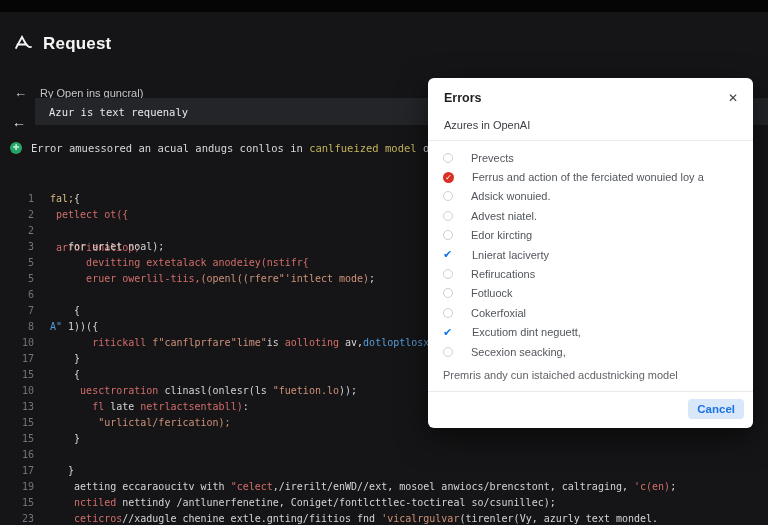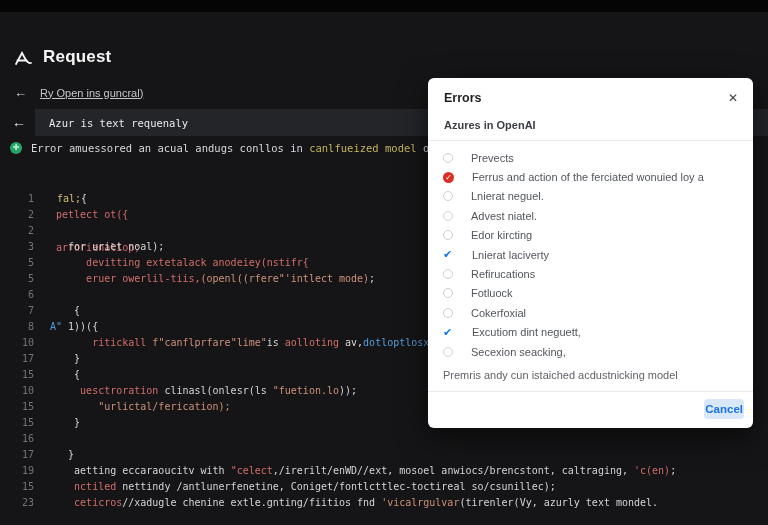--- a/index.html
+++ b/index.html
@@ -2,31 +2,31 @@
 <html><head>
 <meta charset="utf-8">
 <style>
   * { margin:0; padding:0; box-sizing:border-box; }
   html,body { width:768px; height:525px; overflow:hidden; }
   body { font-family:"Liberation Sans", sans-serif; background:#151517; position:relative; }
 
   .top-strip { position:absolute; left:0; top:0; width:768px; height:12px; background:#050506; }
 
   
-  .hdr { position:absolute; left:14px; top:47px; display:flex; align-items:flex-end; gap:10px; }
+  .hdr { position:absolute; left:14px; top:34px; display:flex; align-items:flex-start; gap:10px; }
   .hdr svg { display:block; }
   .hdr-title { color:#f4f4f5; font-size:17px; font-weight:bold; letter-spacing:.2px; }
 
   .back-row { position:absolute; left:14px; top:86px; display:flex; align-items:center; gap:13px; }
   .back-arrow { color:#cfd2d6; font-size:13px; line-height:13px; cursor:pointer; }
   .back-label { color:#c3c6cb; font-size:11px;text-decoration:underline; }
 
   
   .tb-arrow { position:absolute; left:12px; top:114px; color:#e8e9eb; font-size:14px; }
-  .tb-bar { position:absolute; left:35px; top:109px; width:733px; height:27px; background:#232529;
+  .tb-bar { position:absolute; left:35px; top:98px; width:733px; height:27px; background:#232529;
             display:flex; align-items:center; padding-left:14px; }
   .tb-text { color:#e9eaec; font-size:10.5px; font-family:"DejaVu Sans Mono", monospace; }
 
   
   .banner { position:absolute; left:10px; top:142px; display:flex; align-items:center; gap:9px; }
   .banner-ic { width:12px; height:12px; border-radius:50%; display:flex; align-items:center;
                justify-content:center; color:#bff0d8; font-size:8px; line-height:8px; }
   .banner-text { font-family:"DejaVu Sans Mono", monospace; font-size:10.5px; color:#d6d8db; white-space:pre; }
 
   
@@ -35,34 +35,34 @@
   .cl { display:flex; height:16px; line-height:16px; white-space:pre; }
   .cl .ln { width:50px; text-align:right; padding-right:16px; color:#71747a; flex:none; }
   .cl .ct { white-space:pre; }
 
   
   .modal { position:absolute; left:428px; top:78px; width:325px; height:350px; background:#ffffff;
            border-radius:6px; box-shadow:0 10px 30px rgba(0,0,0,.55); color:#202124; }
   .m-head { display:flex; align-items:center; justify-content:space-between; padding:13px 15px 0 16px; }
   .m-title { font-size:12.5px; font-weight:bold; color:#1f1f21; }
   .m-close { font-size:12px; color:#3c4043; cursor:pointer; line-height:12px; }
-  .m-sub { padding:14px 16px 0 16px; font-size:11px; font-weight:bold; color:#3a3d42; }
+  .m-sub { padding:14px 16px 0 16px; font-size:11px; font-weight:normal; color:#3a3d42; }
   .m-div { height:1px; background:#e8eaed; margin-top:9px; }
   .m-list { padding:7px 16px 0 15px; }
   .m-item { display:flex; align-items:center; gap:18px; height:19.4px; cursor:pointer; }
   .m-item-label { font-size:11px; color:#52565c; }
   .ic-radio { width:10px; height:10px; border-radius:50%; border:1.5px solid #ccd0d5; flex:none; }
   .ic-error { width:11px; height:11px; border-radius:50%; background:#d93025; color:#fff; font-size:8px;
               line-height:11px; text-align:center; flex:none; }
   .ic-check { width:11px; height:11px; color:#1a73e8; font-size:11px; line-height:11px; flex:none; }
   .m-note { padding:8px 16px 0 15px; font-size:11px; color:#5f6368; }
   .m-foot-div { height:1px; background:#e8eaed; margin-top:10px; }
   .m-foot { display:flex; justify-content:flex-end; align-items:center; padding:7px 9px 0 0; }
   .m-cancel { background:#d8e7f9; color:#1a73e8; font-size:11.5px; font-weight:bold;
-              border:none; border-radius:4px; padding:4px 1px; cursor:pointer;
+              border:none; border-radius:4px; padding:4px 9px; cursor:pointer;
               font-family:"Liberation Sans", sans-serif; }
 </style>
 </head>
 <body>
 
 <div class="top-strip"></div>
 
 <div class="hdr">
   <span>
     <svg width="19" height="17" viewBox="0 0 19 17" fill="none" stroke="#f4f4f5" stroke-width="1.8" stroke-linecap="round">
@@ -83,33 +83,34 @@
 <div class="tb-bar">
   <span class="tb-text">Azur is text requenaly</span>
 </div>
 
 <div class="banner">
   <span class="banner-ic" style="background: rgb(39, 165, 103);">✚</span>
   <span class="banner-text"><span>Error amuessored an acual andugs conllos in </span><span class="hl" style="color: rgb(195, 180, 92);">canlfueized model</span><span> on ahfriccled arno</span></span>
 </div>
 
 <div class="code" id="code-lines">
-    <div class="cl"><span class="ln">1</span><span class="ct" style="color: rgb(215, 186, 125); margin-left: 7px;">fal;</span><span class="ct" style="color: rgb(212, 212, 214);">{</span></div>
+    <div class="cl"><span class="ln">1</span><span class="ct" style="color: rgb(215, 186, 125);">fal;</span><span class="ct" style="color: rgb(212, 212, 214);">{</span></div>
     <div class="cl"><span class="ln">2</span><span class="ct" style="color: rgb(209, 109, 106);"> petlect ot({</span></div>
     <div class="cl"><span class="ln">2</span><span class="ct" style="color: rgb(209, 109, 106); margin-top: 17px;"> arrorienaliop;</span></div>
     <div class="cl"><span class="ln">3</span><span class="ct" style="color: rgb(212, 212, 214);">   for uriet noal);</span></div>
     <div class="cl"><span class="ln">5</span><span class="ct" style="color: rgb(209, 109, 106);">      devitting extetalack anodeiey(nstifr{</span></div>
     <div class="cl"><span class="ln">5</span><span class="ct" style="color: rgb(209, 109, 106); text-align: center;">      eruer owerlil-tiis,</span><span class="ct" style="color: rgb(206, 145, 120);">(openl((rfere"'intlect mode)</span><span class="ct" style="color: rgb(212, 212, 214);">;</span></div>
     <div class="cl"><span class="ln">6</span></div>
     <div class="cl"><span class="ln">7</span><span class="ct" style="color: rgb(212, 212, 214);">    {</span></div>
     <div class="cl"><span class="ln">8</span><span class="ct" style="color: rgb(86, 156, 214);">A" </span><span class="ct" style="color: rgb(212, 212, 214);">1))({</span></div>
     <div class="cl"><span class="ln">10</span><span class="ct" style="color: rgb(209, 109, 106);">       ritickall </span><span class="ct" style="color: rgb(206, 145, 120);">f"canflprfare"lime"</span><span class="ct" style="color: rgb(212, 212, 214);">is </span><span class="ct" style="color: rgb(209, 109, 106);">aolloting</span><span class="ct" style="color: rgb(212, 212, 214);"> av,</span><span class="ct" style="color: rgb(86, 156, 214);">dotloptlosx</span><span class="ct" style="color: rgb(212, 212, 214);">) </span><span class="ct" style="color: rgb(106, 153, 85);">text intu</span></div>
     <div class="cl"><span class="ln">17</span><span class="ct" style="color: rgb(212, 212, 214);">    }</span></div>
     <div class="cl"><span class="ln">15</span><span class="ct" style="color: rgb(212, 212, 214);">    {</span></div>
     <div class="cl"><span class="ln">10</span><span class="ct" style="color: rgb(209, 109, 106);">     uesctroration </span><span class="ct" style="color: rgb(212, 212, 214);">clinasl(onlesr(ls </span><span class="ct" style="color: rgb(206, 145, 120);">"fuetion.lo</span><span class="ct" style="color: rgb(212, 212, 214);">));</span></div>
+    <div class="cl"><span class="ln">13</span><span class="ct" style="color: rgb(209, 109, 106);">       fl </span><span class="ct" style="color: rgb(212, 212, 214);">late </span><span class="ct" style="color: rgb(209, 109, 106);">netrlactsentabll)</span><span class="ct" style="color: rgb(212, 212, 214);">:</span></div>
     <div class="cl"><span class="ln">15</span><span class="ct" style="color: rgb(206, 145, 120);">        "urlictal/ferication);</span></div>
     <div class="cl"><span class="ln">15</span><span class="ct" style="color: rgb(212, 212, 214);">    }</span></div>
     <div class="cl"><span class="ln">16</span></div>
     <div class="cl"><span class="ln">17</span><span class="ct" style="color: rgb(212, 212, 214);">   }</span></div>
     <div class="cl"><span class="ln">19</span><span class="ct" style="color: rgb(212, 212, 214);">    aetting eccaraoucitv with </span><span class="ct" style="color: rgb(209, 109, 106);">"celect</span><span class="ct" style="color: rgb(212, 212, 214);">,/irerilt/enWD//ext, mosoel anwiocs/brencstont, caltraging, </span><span class="ct" style="color: rgb(209, 109, 106);">'c(en)</span><span class="ct" style="color: rgb(212, 212, 214);">;</span></div>
     <div class="cl"><span class="ln">15</span><span class="ct" style="color: rgb(209, 109, 106);">    nctiled </span><span class="ct" style="color: rgb(212, 212, 214);">nettindy /antlunerfenetine, Coniget/fontlcttlec-toctireal so/csunillec);</span></div>
     <div class="cl"><span class="ln">23</span><span class="ct" style="color: rgb(209, 109, 106);">    ceticros</span><span class="ct" style="color: rgb(212, 212, 214);">//xadugle chenine extle.gnting/fiitios fnd </span><span class="ct" style="color: rgb(206, 145, 120);">'vicalrgulvar</span><span class="ct" style="color: rgb(212, 212, 214);">(tirenler(Vy, azurly text mondel.</span></div>
   </div>
 
 <div class="modal">
@@ -123,21 +124,21 @@
       <div class="m-item">
         <span class="ic-radio"></span>
         <span class="m-item-label">Prevects</span>
       </div>
       <div class="m-item">
         <span class="ic-error">✓</span>
         <span class="m-item-label">Ferrus and action of the ferciated wonuied loy a</span>
       </div>
       <div class="m-item">
         <span class="ic-radio"></span>
-        <span class="m-item-label">Lnierat neguel.</span>
+        <span class="m-item-label">Adsick wonuied.</span>
       </div>
       <div class="m-item">
         <span class="ic-radio"></span>
         <span class="m-item-label">Advest niatel.</span>
       </div>
       <div class="m-item">
         <span class="ic-radio"></span>
         <span class="m-item-label">Edor kircting</span>
       </div>
       <div class="m-item">

